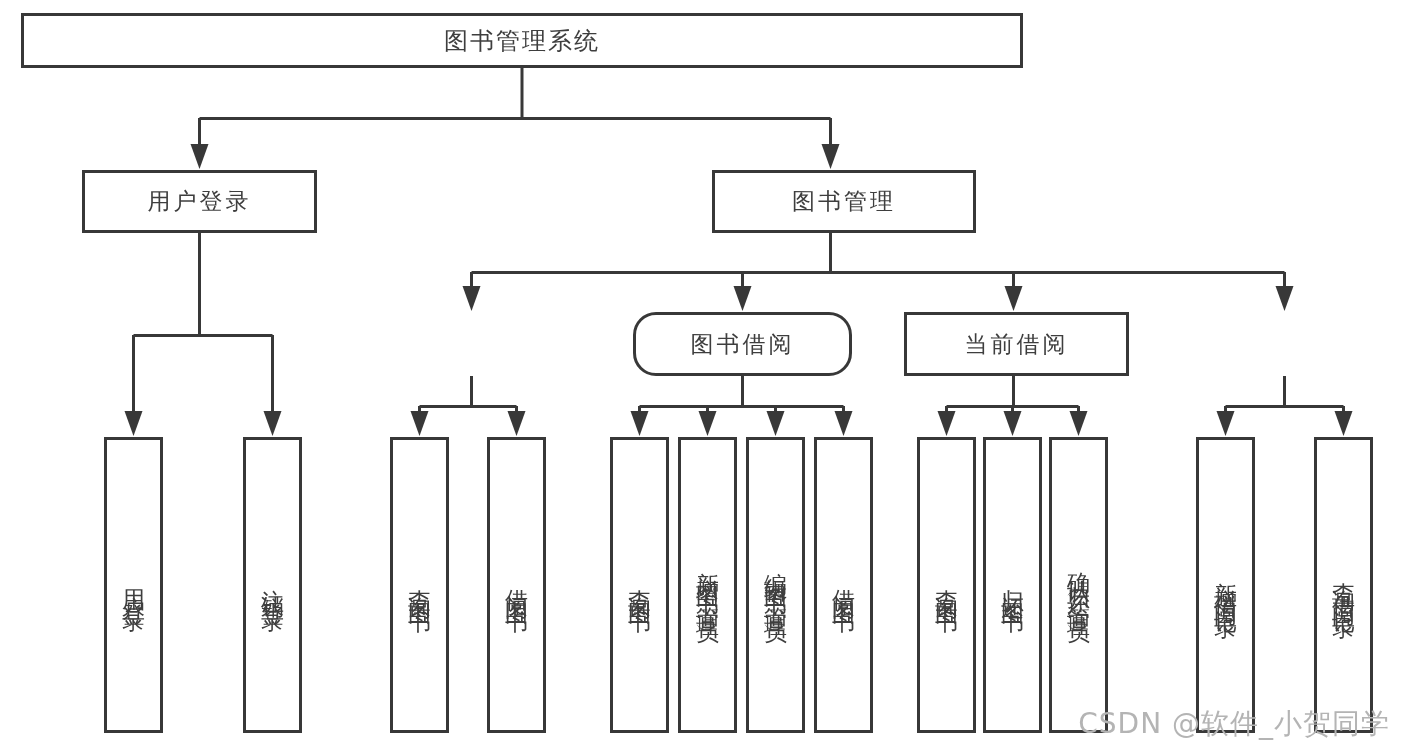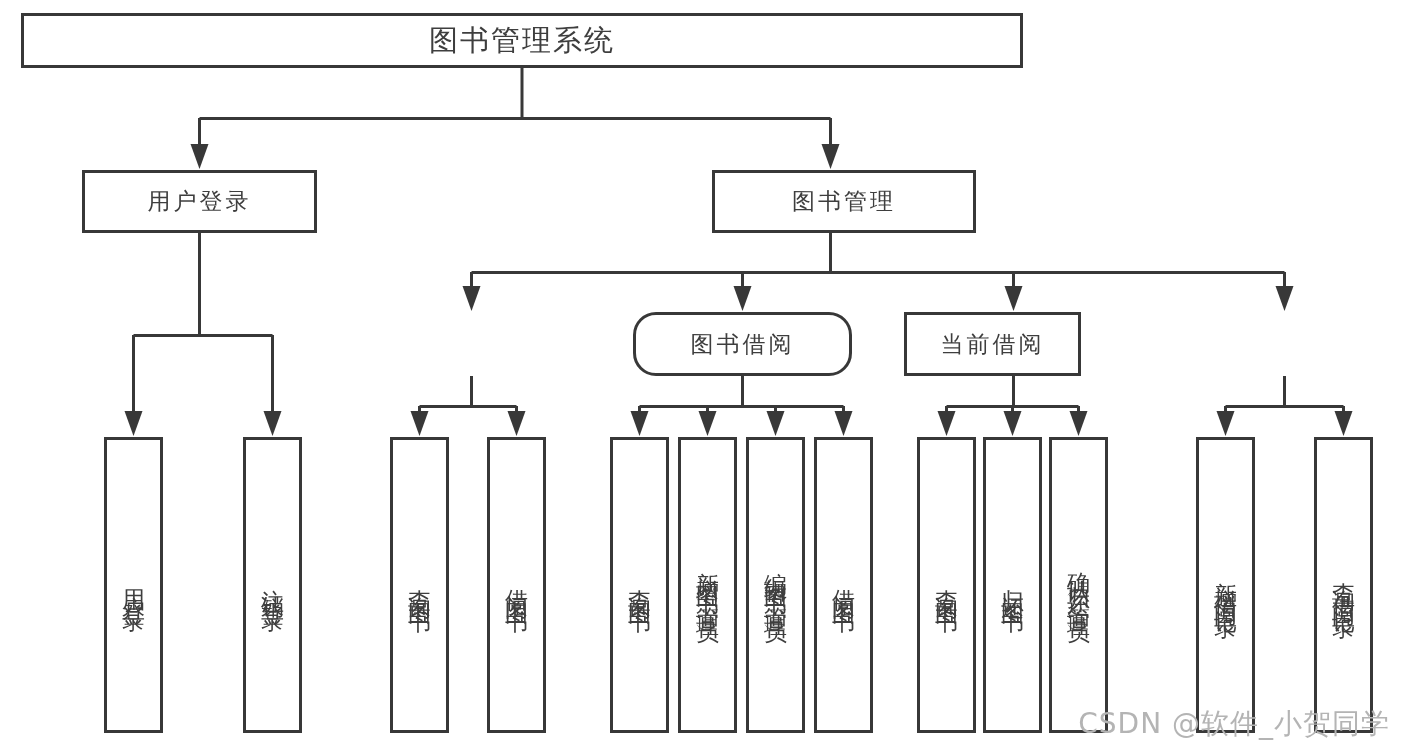--- a/index.html
+++ b/index.html
@@ -24,21 +24,21 @@
     border:3px solid var(--line-color);
     background:var(--box-background);
     display:flex;align-items:center;justify-content:center;
   }
   .hlabel{
     font-size:23px;
     letter-spacing:3px;
     color:var(--text-color);
     white-space:nowrap;
   }
-  .root .hlabel{font-size:29px;letter-spacing:2px;}
+  .root .hlabel{font-size:24px;letter-spacing:2px;}
   .vlabel{
     writing-mode:vertical-rl;
     font-size:23px;
     letter-spacing:7px;
     color:var(--text-color);
     line-height:1;
   }
   .watermark{
     position:absolute;
     right:15px;bottom:4px;
@@ -126,21 +126,21 @@
   <div class="box" style="left:82px;top:170px;width:235px;height:63px;">
     <span class="hlabel">用户登录</span>
   </div>
   <div class="box" style="left:712px;top:170px;width:264px;height:63px;">
     <span class="hlabel">图书管理</span>
   </div>
 
   <div class="box" style="left:633px;top:312px;width:219px;height:64px;border-radius:23px;">
     <span class="hlabel">图书借阅</span>
   </div>
-  <div class="box" style="left:904px;top:312px;width:177px;height:64px;">
+  <div class="box" style="left:904px;top:312px;width:225px;height:64px;">
     <span class="hlabel">当前借阅</span>
   </div>
 
   <div class="box" style="left:104px;top:437px;width:59px;height:296px;">
     <span class="vlabel">用户登录</span>
   </div>
   <div class="box" style="left:243px;top:437px;width:59px;height:296px;">
     <span class="vlabel">注销登录</span>
   </div>
 

